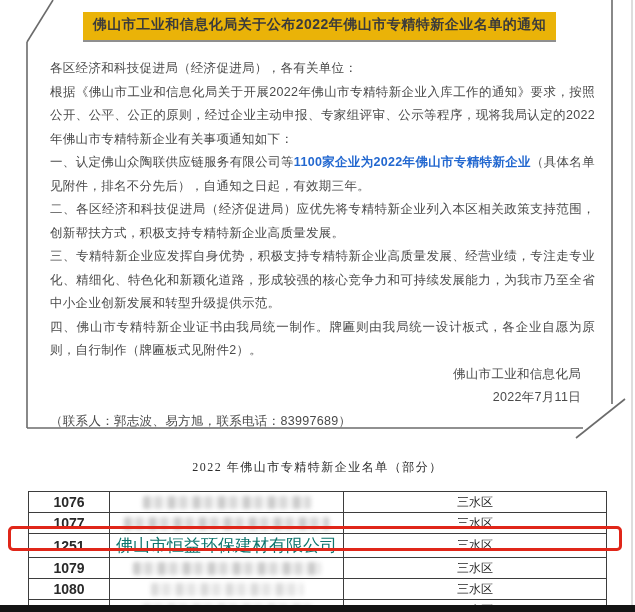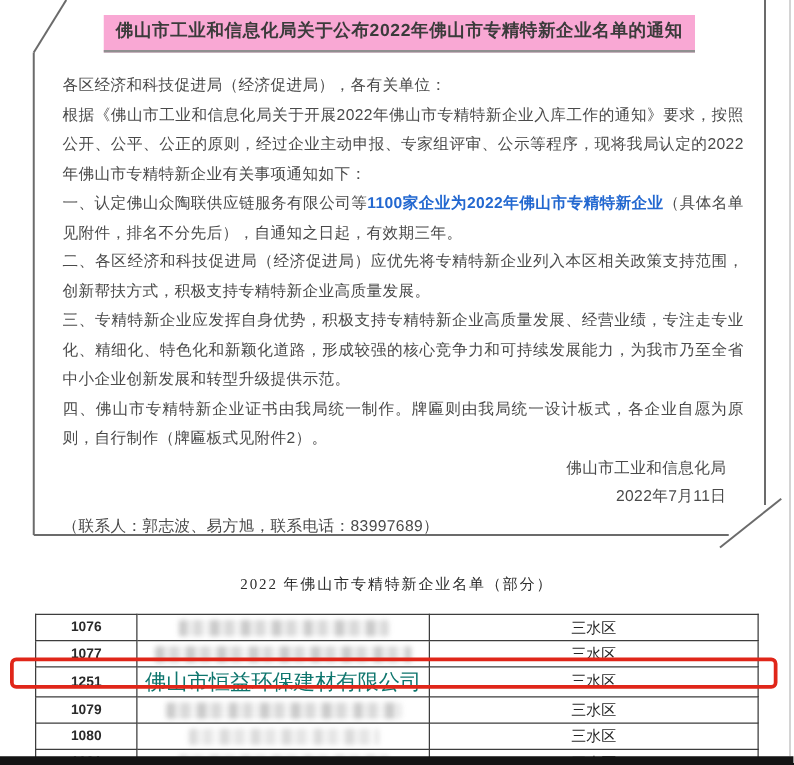--- a/index.html
+++ b/index.html
@@ -8,21 +8,21 @@
     position:relative; width:635px; height:612px;
     background:#ffffff; overflow:hidden;
     font-family:"Liberation Sans", sans-serif;
   }
   
   #edges { position:absolute; left:0; top:0; width:635px; height:612px; z-index:0; }
 
   
   .title-wrap { position:absolute; left:27px; right:23px; top:12px; text-align:center; z-index:2; }
   .title-wrap .title-chip {
-    display:inline-block; background:#f9a8d4; color:#3b3b3b;
+    display:inline-block; background:#eab308; color:#3b3b3b;
     font-size:14px; font-weight:bold; letter-spacing:.5px;
     padding:4px 10px 6px 10px; border-bottom:2px solid #8f8f8f;
   }
 
   
   .doc-body {
     position:absolute; left:50px; right:40px; top:57px; z-index:2;
     font-size:12.5px; color:#4a4a4a; line-height:23.5px;
     text-align:justify; letter-spacing:.3px;
   }
@@ -40,21 +40,21 @@
 
   
   table.ent {
     position:absolute; left:28px; top:491px; z-index:2;
     border-collapse:collapse; table-layout:fixed; width:578px;
   }
   table.ent td {
     border:1px solid #3d3d3d; height:18px; overflow:hidden;
     text-align:center; vertical-align:middle; white-space:nowrap;
   }
-  td.c-no  { width:81px;  font-size:11px; font-weight:bold; color:#2a2a2a; }
+  td.c-no  { width:81px;  font-size:14px; font-weight:bold; color:#2a2a2a; }
   td.c-com { width:234px; font-size:17px; color:#0f766e; }
   td.c-dst { width:263px; font-size:12px;  color:#262626;margin-top:12px; }
 
   
   .mosaic {
     display:inline-block; height:13px; border-radius:2px; vertical-align:middle;
     background:repeating-linear-gradient(90deg,#bdbdbd 0 7px,#e9e9e9 7px 12px,#cfcfcf 12px 19px,#f2f2f2 19px 25px);
     filter:blur(2.2px); opacity:.8;
   }
   .m-w1{width:168px}.m-w2{width:205px}.m-w3{width:188px}.m-w4{width:152px;opacity:.55}.m-w5{width:168px;opacity:.55}

